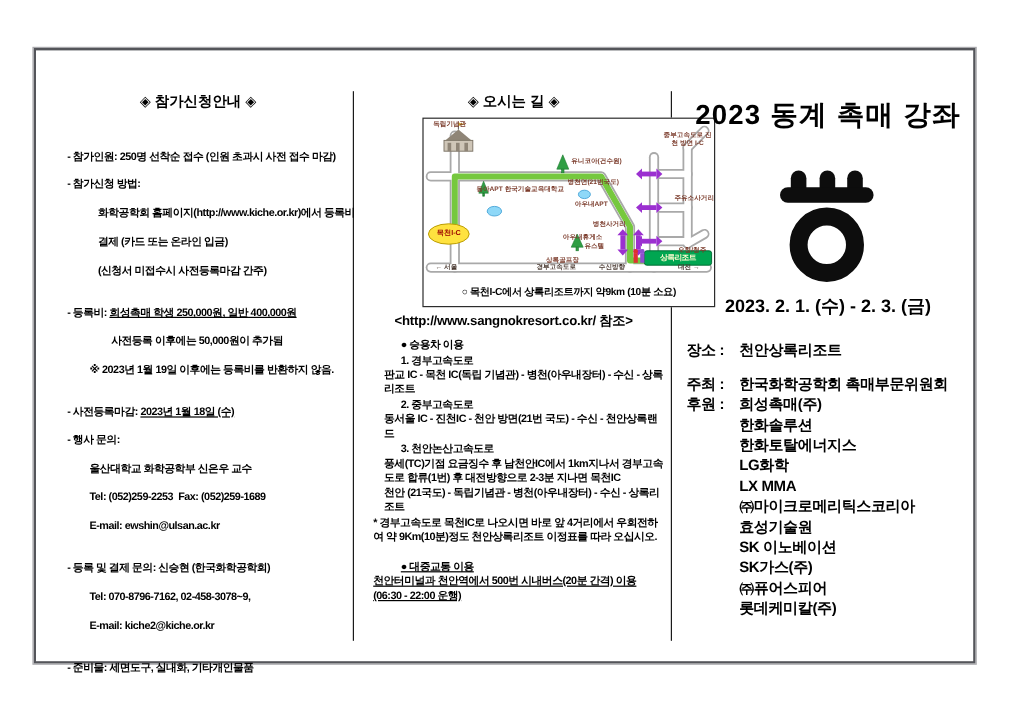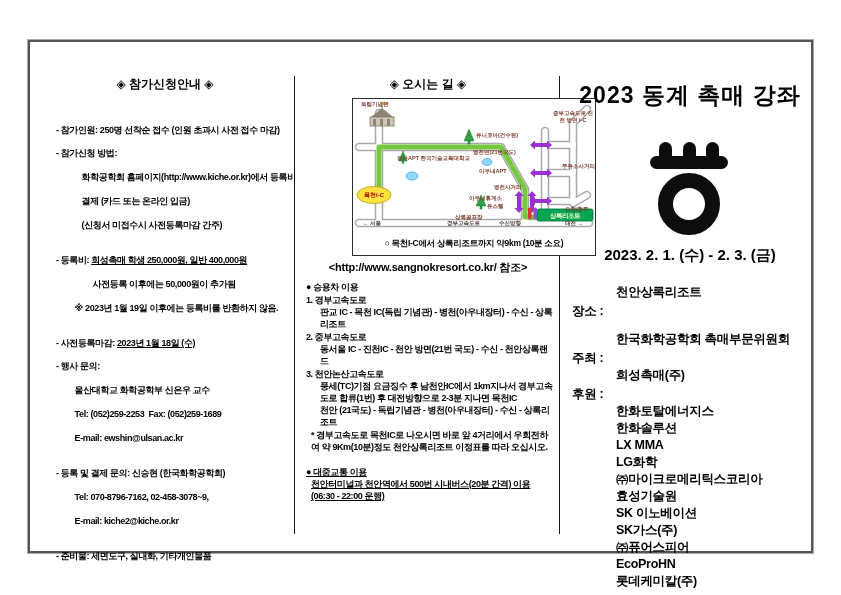--- a/index.html
+++ b/index.html
@@ -27,37 +27,37 @@
   .map-box{position:absolute;left:278px;top:56px;width:242px;height:156px;border:1.5px solid #2c2c2c;background:#fff;margin-left:44px;}
   .map-draw{position:relative;width:242px;height:138px;overflow:hidden;}
   .map-caption{height:15px;text-align:center;font-size:8.5px;font-weight:bold;letter-spacing:-0.3px;padding-top:1px;}
   .map-label{position:absolute;font-size:5.5px;font-weight:bold;color:#7b3b2b;white-space:nowrap;line-height:6px;}
   .map-label.dark{color:#4a3a32;}
   .ic-label{position:absolute;left:4px;top:93px;width:34px;text-align:center;font-size:6px;font-weight:bold;color:#9c0000;line-height:7px;}
   .resort-label{position:absolute;left:185px;top:112.5px;width:54px;text-align:center;font-size:6.5px;font-weight:bold;color:#fffbd0;line-height:8px;letter-spacing:-0.5px;}
   .jungbu-label{position:absolute;left:198px;top:11px;width:44px;text-align:center;font-size:5.5px;font-weight:bold;color:#7b3b2b;line-height:6.5px;white-space:normal;}
   .map-ref{position:absolute;left:272px;top:218px;width:252px;text-align:center;font-size:11px;font-weight:bold;letter-spacing:-0.2px;}
   .car-block{position:absolute;left:276px;top:238px;width:250px;font-size:9px;font-weight:bold;line-height:12px;letter-spacing:-0.4px;}
-  .car-block .head{margin-top:1px;}
+  .car-block .head{margin-top:1px;margin-left:28px;}
   .car-block .item-body{padding-left:14px;}
   .car-block .note{padding-left:5px;margin-top:1px;}
   .transit{margin-top:13px;text-decoration:underline;}
   .transit .item-body{padding-left:5px;}
   
   .r-title{position:absolute;left:537px;top:38px;width:246px;text-align:center;
     font-size:23px;font-weight:bold;letter-spacing:1px;white-space:nowrap;}
   .logo{position:absolute;left:620px;top:100px;width:78px;height:94px;}
   .logo-prong{position:absolute;width:13px;height:26px;background:#0d0d0d;border-radius:6.5px;top:0;}
   .logo-bar{position:absolute;left:0;top:14px;width:78px;height:13px;background:#0d0d0d;border-radius:6.5px;}
   .logo-ring{position:absolute;left:8px;top:31px;width:32px;height:32px;border:15px solid #0d0d0d;border-radius:50%;}
   .r-date{position:absolute;left:537px;top:204px;width:246px;text-align:center;font-size:15px;font-weight:bold;letter-spacing:0;}
   .info{position:absolute;left:542px;top:242px;width:240px;font-size:12.5px;font-weight:bold;letter-spacing:-0.3px;line-height:17px;}
   .info .row{display:flex;}
   .info .row.gap{margin-bottom:11px;}
-  .info .lab{width:44px;flex:none;margin-top:19px;}
+  .info .lab{width:44px;flex:none;}
   .sponsor{margin-left:44px;}
   
   .map-svg{display:block;}
 </style>
 </head>
 <body>
 
 <div class="sheet">
 
   <div class="vline" style="left:264px;"></div>
@@ -217,26 +217,25 @@
       <span>천안상록리조트</span>
     </div>
     <div class="row">
       <span class="lab">주최 :</span>
       <span>한국화학공학회 촉매부문위원회</span>
     </div>
     <div class="row">
       <span class="lab">후원 :</span>
       <span>희성촉매(주)</span>
     </div>
+    <div class="sponsor">한화솔루션</div>
     <div class="sponsor">한화토탈에너지스</div>
-    <div class="sponsor">한화솔루션</div>
+    <div class="sponsor">LG화학</div>
     <div class="sponsor">LX MMA</div>
-    <div class="sponsor">LG화학</div>
     <div class="sponsor">㈜마이크로메리틱스코리아</div>
     <div class="sponsor">효성기술원</div>
     <div class="sponsor">SK 이노베이션</div>
     <div class="sponsor">SK가스(주)</div>
     <div class="sponsor">㈜퓨어스피어</div>
-    <div class="sponsor">EcoProHN</div>
     <div class="sponsor">롯데케미칼(주)</div>
   </div>
 
 </div>
 
 </body></html>

